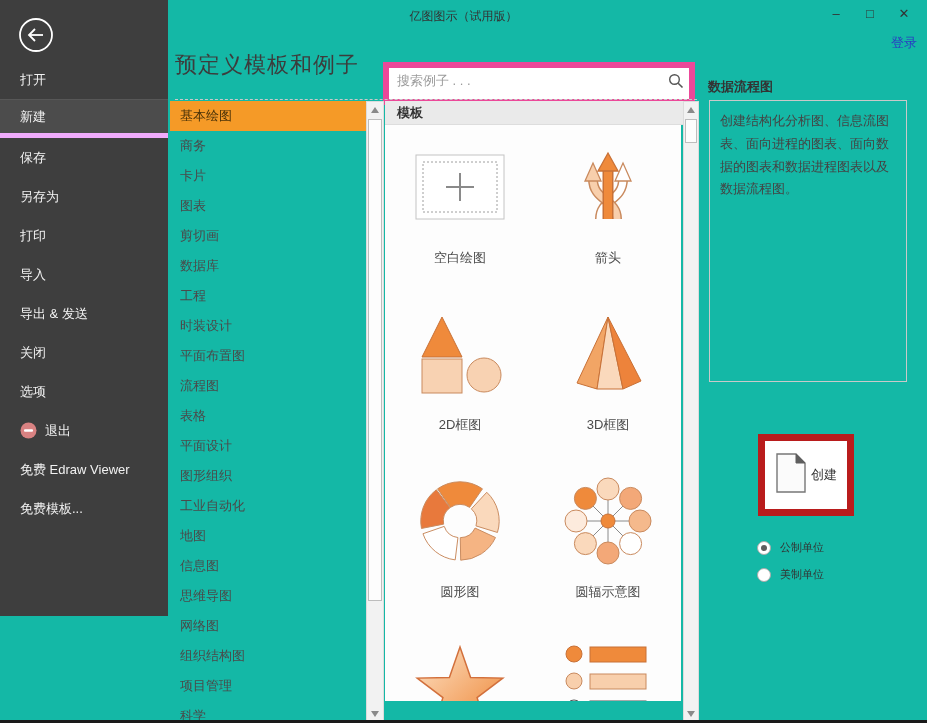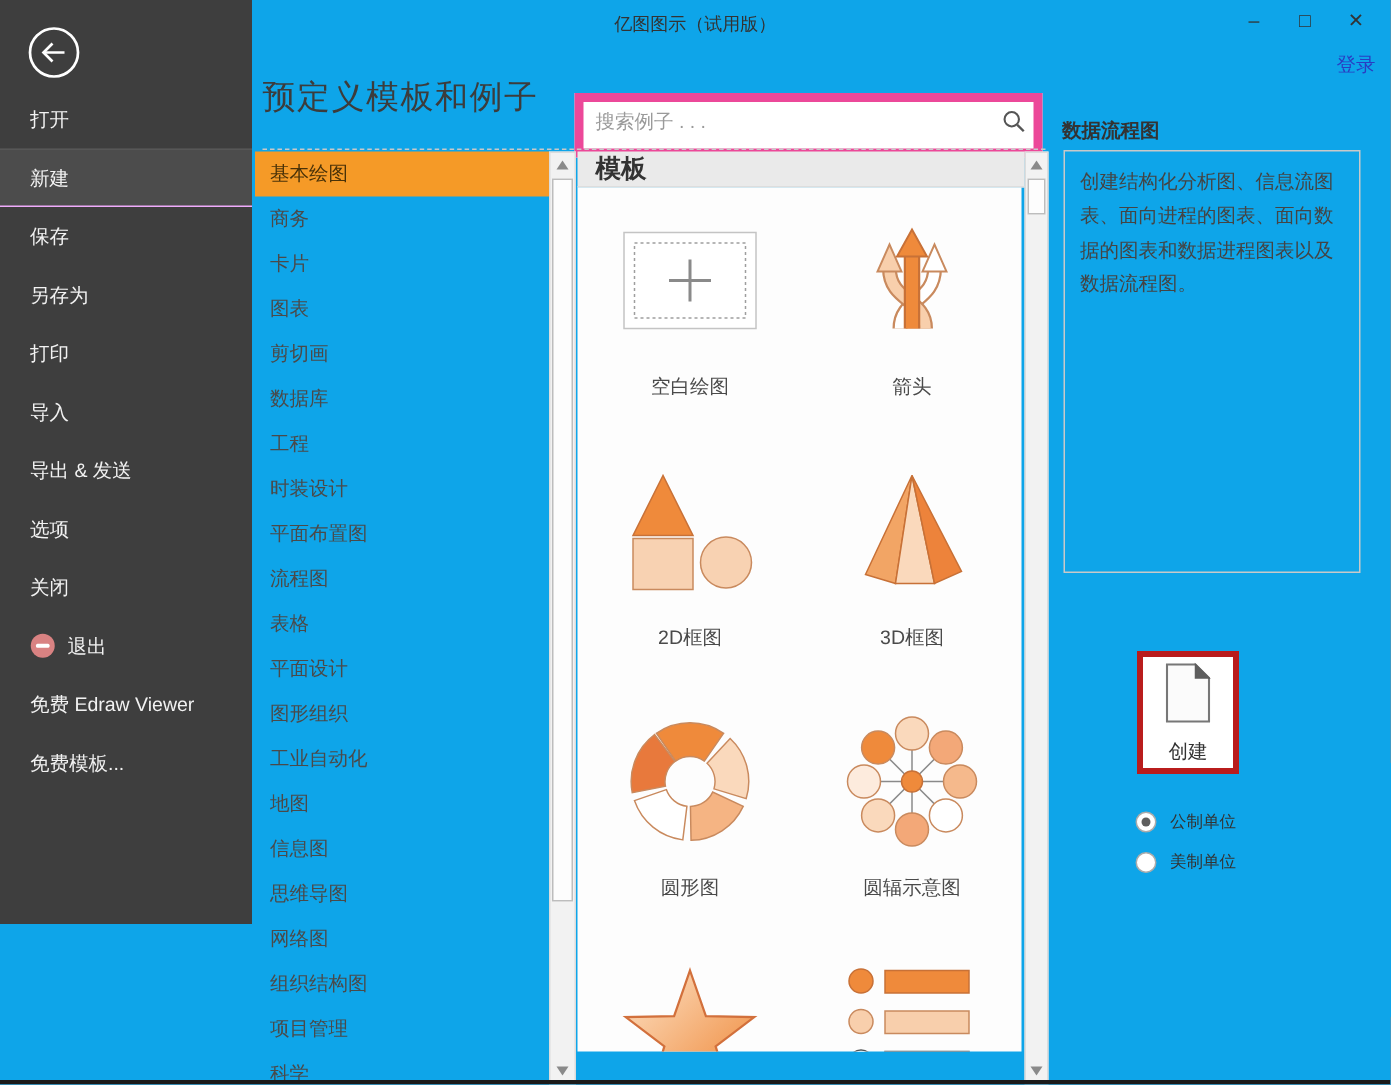--- a/index.html
+++ b/index.html
@@ -1,34 +1,34 @@
 <!DOCTYPE html>
 <html style="--accent: #F59A27; --sidebar-bg: #3E3E3E; --sidebar-active: #4C4C4C; --login-blue: #2A3CC2;"><head>
 <meta charset="utf-8">
 <style>
   :root{
     --accent:#F59A27; --sidebar-bg:#3E3E3E; --sidebar-active:#4C4C4C;
     --login-blue:#2A3CC2; --txt:#444; --outline:#C98A5E;
   }
   *{box-sizing:border-box;}
   body{margin:0;background:#888;font-family:"Liberation Sans","DejaVu Sans",sans-serif;}
-  .window{position:relative;width:927px;height:723px;background:#0ea5e9;overflow:hidden;}
+  .window{position:relative;width:927px;height:723px;background:#14b8a6;overflow:hidden;}
 
   
   .titlebar{position:absolute;left:0;top:0;width:927px;height:30px;text-align:center;z-index:1;}
   .titlebar .title{display:inline-block;margin-top:8px;font-size:12px;color:#333;}
   .win-controls{position:absolute;right:6px;top:2px;display:flex;z-index:3;}
   .win-btn{width:34px;height:24px;text-align:center;line-height:24px;font-size:13px;color:#333;cursor:default;}
 
   
   .sidebar{position:absolute;left:0;top:0;width:168px;height:616px;background:var(--sidebar-bg);z-index:2;}
   .back-btn{position:absolute;left:18px;top:17px;width:36px;height:36px;}
   .side-menu{position:absolute;left:0;top:60px;width:168px;}
   .side-item{height:39px;line-height:39px;padding-left:20px;color:#F2F2F2;font-size:13px;display:flex;align-items:center;gap:8px;}
-  .side-item.active{background:var(--sidebar-active);border-top:1px solid #575757;border-bottom:1px solid #f0abfc;line-height:37px;height:39px;}
+  .side-item.active{background:var(--sidebar-active);border-top:1px solid #575757;border-bottom:5px solid #f0abfc;line-height:37px;height:39px;}
   .exit-ic{display:inline-flex;width:17px;height:17px;}
 
   
   .login{position:absolute;right:10px;top:34px;font-size:13px;color:var(--login-blue);z-index:1;}
   .page-title{position:absolute;left:175px;top:50px;font-size:22px;color:#3C3C3C;letter-spacing:1px;z-index:1;}
   .searchbox{position:absolute;left:383px;top:62px;width:312px;height:43px;border:6px solid #ec4899;background:#fff;z-index:1;}
   .searchbox input{position:absolute;left:6px;top:1px;width:270px;height:23px;border:none;outline:none;font-size:13px;color:#555;font-family:inherit;}
   .searchbox input::placeholder{color:#9a9a9a;}
   .search-ic{position:absolute;right:5px;top:5px;}
   .dashed-sep{position:absolute;left:175px;top:99px;width:522px;border-top:1px dashed #C9C9C9;z-index:1;}
@@ -40,33 +40,33 @@
   .scrollbar{position:absolute;background:#F2F2F2;border:1px solid #DCDCDC;z-index:1;}
   .sb-cat{left:366px;top:101px;width:18px;height:622px;}
   .sb-tpl{left:683px;top:101px;width:16px;height:622px;}
   .sb-arrow{position:absolute;left:0;width:100%;height:16px;display:flex;align-items:center;justify-content:center;}
   .tri-up{width:0;height:0;border-left:4px solid transparent;border-right:4px solid transparent;border-bottom:6px solid #8A8A8A;}
   .tri-down{width:0;height:0;border-left:4px solid transparent;border-right:4px solid transparent;border-top:6px solid #8A8A8A;}
   .sb-thumb{position:absolute;left:1px;right:1px;background:#FDFDFD;border:1px solid #BDBDBD;}
 
   
   .tpl-header{position:absolute;left:385px;top:101px;width:298px;height:24px;background:#EAEAEA;border-bottom:1px solid #DDD;
-    font-size:17px;font-weight:bold;color:#333;line-height:24px;padding-left:12px;z-index:1;}
+    font-size:13px;font-weight:bold;color:#333;line-height:24px;padding-left:12px;z-index:1;}
   .tpl-grid{position:absolute;left:385px;top:125px;width:296px;height:576px;overflow:hidden;background:#FDFDFD;
     display:grid;grid-template-columns:150px 146px;grid-auto-rows:167px;z-index:1;}
   .tpl-cell{display:flex;flex-direction:column;align-items:center;justify-content:flex-start;padding-top:8px;}
   .tpl-icon{height:108px;display:flex;align-items:center;justify-content:center;}
   .tpl-label{font-size:13px;color:#4A4A4A;margin-top:8px;}
 
   
   .detail-title{position:absolute;left:708px;top:78px;font-size:13px;font-weight:bold;color:#333;z-index:1;}
   .detail-box{position:absolute;left:709px;top:100px;width:198px;height:282px;border:1px solid #C9C9C9;
     padding:9px 10px;font-size:13px;color:#444;line-height:1.75;z-index:1;}
-  .create-btn{position:absolute;left:758px;top:434px;width:68px;height:82px;border:4px solid #b91c1c;background:#fff;
-    display:flex;flex-direction:column;align-items:center;justify-content:center;gap:4px;z-index:1;}
+  .create-btn{position:absolute;left:758px;top:434px;width:96px;height:82px;border:7px solid #b91c1c;background:#fff;
+    display:flex;flex-direction:row;align-items:center;justify-content:center;gap:4px;z-index:1;}
   .create-label{font-size:13px;color:#333;}
   .units{position:absolute;left:757px;top:534px;z-index:1;}
   .unit-row{display:flex;align-items:center;gap:9px;height:27px;font-size:11px;color:#333;}
   .radio{width:14px;height:14px;border:1px solid #ABABAB;border-radius:50%;background:#fff;position:relative;}
   .radio.sel::after{content:"";position:absolute;left:3px;top:3px;width:6px;height:6px;border-radius:50%;background:#5E5E5E;}
 
   .bottom-edge{position:absolute;left:0;bottom:0;width:927px;height:3px;background:#1A1A1A;z-index:4;}
 </style>
 </head>
 <body>
@@ -108,24 +108,24 @@
         <div class="side-item">
           <span>打印</span>
         </div>
         <div class="side-item">
           <span>导入</span>
         </div>
         <div class="side-item">
           <span>导出 &amp; 发送</span>
         </div>
         <div class="side-item">
+          <span>关闭</span>
+        </div>
+        <div class="side-item">
           <span>选项</span>
-        </div>
-        <div class="side-item">
-          <span>关闭</span>
         </div>
         <div class="side-item">
           <span class="exit-ic">
   <svg width="17" height="17" viewBox="0 0 17 17">
     <circle cx="8.5" cy="8.5" r="8" fill="#D98282"></circle>
     <rect x="4" y="7.2" width="9" height="2.6" rx="1" fill="#fff"></rect>
   </svg>
 </span>
           <span>退出</span>
         </div>

